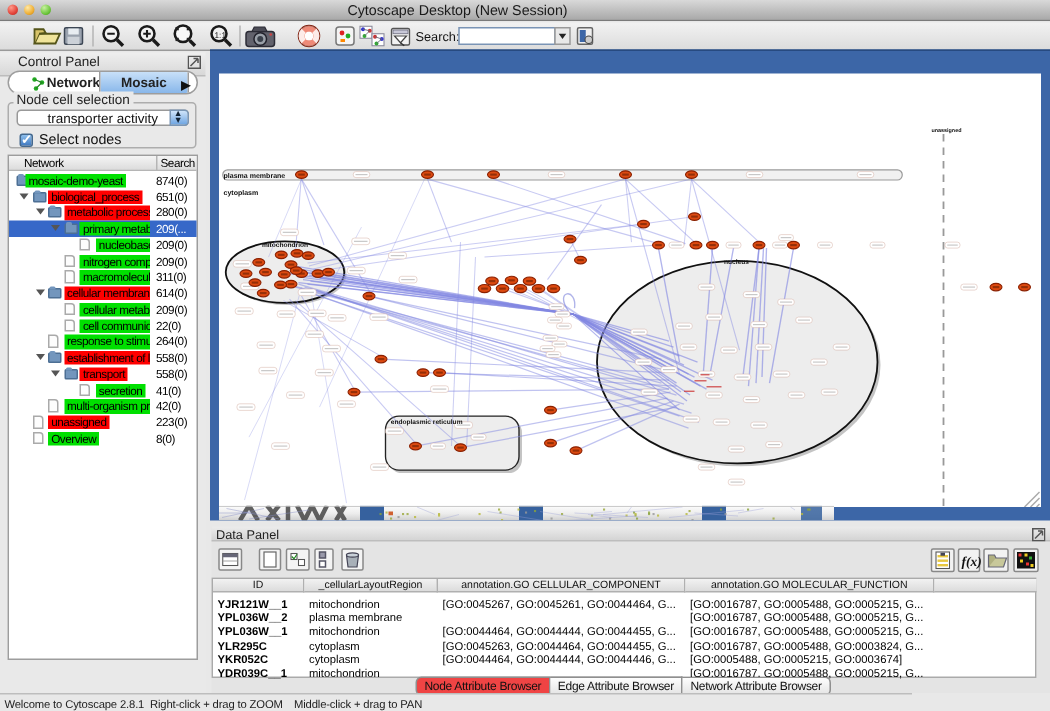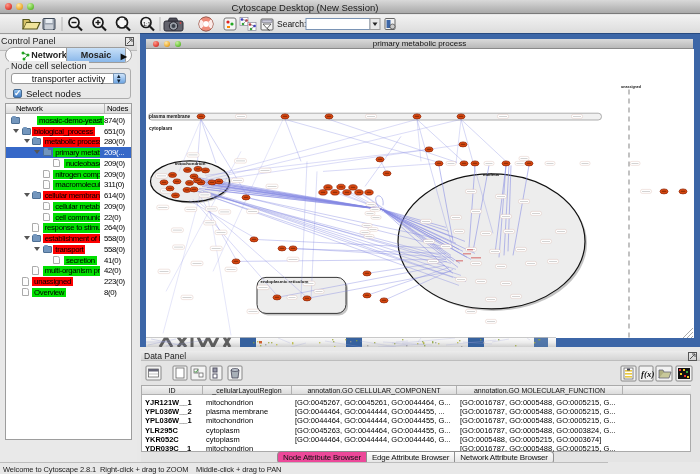--- a/index.html
+++ b/index.html
@@ -14,21 +14,21 @@
 #title-text { position:absolute; top:1.5px; left:0; width:610px; text-align:center;
   font-size:9.5px; color:#1a1a1a; }
 
 #toolbar { left:0; top:15px; width:700px; height:19px;
   background:linear-gradient(#f2f2f2,#dcdcdc);
   border-bottom:1px solid #9a9a9a; }
 
 #cp { left:0; top:35px; width:137px; height:427px; background:#e9e9e9; }
 #cp-head { position:absolute; left:0; top:0; width:137px; height:16px;
   background:linear-gradient(#efefef,#d8d8d8); border-bottom:1px solid #bcbcbc;
-  font-size:9px; color:#222; padding-left:1px; line-height:13px; }
+  font-size:9px; color:#222; padding-left:12px; line-height:13px; }
 #tabbar { position:absolute; left:5px; top:12px; width:127px; height:16px;
   background:#fff; border:1px solid #9d9d9d; border-radius:8px; overflow:hidden;
   font-size:9px; font-weight:bold; color:#222; }
 #tab-mosaic { position:absolute; left:60px; top:0; width:60px; height:16px;
   background:linear-gradient(#c8e0f8,#7fb1e8); border-left:1px solid #9d9d9d; border-right:1px solid #9d9d9d;
   text-align:center; line-height:15px; }
 #tab-net { position:absolute; left:25px; top:0; width:36px; height:16px; text-align:center; line-height:15px; }
 #tab-arrow { position:absolute; right:4px; top:3.5px; font-size:8px; color:#111; }
 #groupbox { position:absolute; left:5px; top:33px; width:126px; height:31px;
   border:1px solid #adadad; border-radius:3px; }
@@ -83,21 +83,21 @@
   border:1px solid #aaa; font-size:7.5px; }
 .th { position:absolute; top:0; height:9px; background:linear-gradient(#f2f2f2,#dcdcdc);
   border-right:1px solid #b0b0b0; border-bottom:1px solid #b0b0b0;
   text-align:center; line-height:9px; color:#111; font-size:7px; }
 .td { position:absolute; height:9.2px; line-height:9.2px; white-space:nowrap; overflow:hidden; color:#000; }
 
 #btabs { left:277px; top:451px; height:13px; color:#111; }
 .btab { float:left; height:13px; line-height:12px; padding:0 5px; font-size:8px; letter-spacing:-0.2px;
   background:linear-gradient(#fdfdfd,#e4e4e4); border:1px solid #8f8f8f; border-left:none; }
 .btab.first { border-left:1px solid #8f8f8f; border-radius:4px 0 0 4px;
-  background:#ec4899; }
+  background:#ef4444; }
 .btab.last { border-radius:0 4px 4px 0; }
 
 #status { left:0; top:462px; width:608px; height:12px; background:#e8e8e8;
   border-top:1px solid #bdbdbd; font-size:7.5px; letter-spacing:-0.1px; color:#222; }
 #status span { position:absolute; top:2px; }
 </style>
 </head>
 <body>
 <div class="abs" id="titlebar">
   <div class="tl" style="left:5px;  background:radial-gradient(circle at 35% 30%,#ff9a8a,#e3443a 60%,#b02820);"></div>
@@ -216,25 +216,25 @@
     <div id="tab-arrow">▶</div>
   </div>
   <div id="groupbox"></div>
   <div id="gb-label">Node cell selection</div>
   <div id="combo">transporter activity<div id="combo-btn"></div></div>
   <div id="checkbox"></div>
   <div id="cb-label">Select nodes</div>
   <div id="tree">
     <div id="tree-head">
         <span class="c1">Network</span>
-        <span class="c2">Nodes</span>
+        <span class="c2">Search</span>
       </div>
   <div class="trow" style="top: 11.2px;">
         <span class="fold" style="left:5px"></span>
-        <span class="tg g" style="left:31px;max-width:79px">mosaic-demo-yeast</span>
+        <span class="tg g" style="left:11px;max-width:79px">mosaic-demo-yeast</span>
         <span class="cnt">874(0)</span>
       </div>
       <div class="trow" style="top: 21.94px;">
         <span class="tri" style="left:7.1px"></span>
         <span class="fold" style="left:15.6px"></span>
         <span class="tg r" style="left:26.1px;max-width:68.4px">biological_process</span>
         <span class="cnt">651(0)</span>
       </div>
       <div class="trow" style="top: 32.68px;">
         <span class="tri" style="left:17.7px"></span>
@@ -313,26 +313,20 @@
       </div>
       <div class="trow" style="top: 183.04px;">
         <span class="file" style="left:15.6px"></span>
         <span class="tg g" style="left:26.1px;max-width:68.4px">Overview</span>
         <span class="cnt">8(0)</span>
       </div>
     </div>
 </div>
 
 <div class="abs" id="frame">
-  <div id="frame-title">
-    <div class="tl" style="left:6.5px;  background:radial-gradient(circle at 35% 30%,#ff9a8a,#e3443a 60%,#b02820);"></div>
-    <div class="tl" style="left:17.5px; background:radial-gradient(circle at 35% 30%,#ffe9a8,#efaf35 60%,#c07f10);"></div>
-    <div class="tl" style="left:28.5px; background:radial-gradient(circle at 35% 30%,#c8f0a0,#6fc83f 60%,#3f9010);"></div>
-    primary metabolic process
-  </div>
   <div id="canvas">
     <svg width="549" height="290" viewBox="0 0 549 290">
 <rect x="2.5" y="64.2" width="453" height="6.8" rx="3.3" fill="#f1f1f1" stroke="#9a9a9a" stroke-width="0.8"></rect>
 <line x1="483" y1="40.4" x2="483" y2="290" stroke="#999" stroke-width="1.2" stroke-dasharray="5,4"></line>
 <ellipse cx="45.5" cy="133.9" rx="39.5" ry="20.5" fill="#555" opacity="0.35"></ellipse>
         <ellipse cx="44" cy="132.4" rx="39.5" ry="20.5" fill="#ededed" stroke="#111" stroke-width="1.2"></ellipse>
 <ellipse cx="347.5" cy="194.4" rx="93.5" ry="67.5" fill="#555" opacity="0.35"></ellipse>
         <ellipse cx="345.5" cy="192.4" rx="93.5" ry="67.5" fill="#ededed" stroke="#111" stroke-width="1.2"></ellipse>
 <rect x="113" y="230.4" width="89" height="36" rx="9" fill="#555" opacity="0.35"></rect>
         <rect x="111" y="228.4" width="89" height="36" rx="9" fill="#ededed" stroke="#222" stroke-width="0.9"></rect>
@@ -850,21 +844,20 @@
     <div class="th" style="left:150px;width:165px">annotation.GO CELLULAR_COMPONENT</div>
     <div class="th" style="left:315px;width:166px">annotation.GO MOLECULAR_FUNCTION</div>
     <div class="th" style="left:481px;width:68px;border-right:none"></div>
 
   <div class="td" style="left:3px;top:12px;width:57px;font-weight:bold">YJR121W__1</div>
       <div class="td" style="left:64px;top:12px;width:85px">mitochondrion</div>
       <div class="td" style="left:153px;top:12px;width:161px">[GO:0045267, GO:0045261, GO:0044464, G...</div>
       <div class="td" style="left:318px;top:12px;width:162px">[GO:0016787, GO:0005488, GO:0005215, G...</div>
       <div class="td" style="left:3px;top:21.2px;width:57px;font-weight:bold">YPL036W__2</div>
       <div class="td" style="left:64px;top:21.2px;width:85px">plasma membrane</div>
-      <div class="td" style="left:153px;top:21.2px;width:161px">[GO:0044464, GO:0044444, GO:0044455, ...</div>
       <div class="td" style="left:318px;top:21.2px;width:162px">[GO:0016787, GO:0005488, GO:0005215, G...</div>
       <div class="td" style="left:3px;top:30.4px;width:57px;font-weight:bold">YPL036W__1</div>
       <div class="td" style="left:64px;top:30.4px;width:85px">mitochondrion</div>
       <div class="td" style="left:153px;top:30.4px;width:161px">[GO:0044464, GO:0044444, GO:0044455, G...</div>
       <div class="td" style="left:318px;top:30.4px;width:162px">[GO:0016787, GO:0005488, GO:0005215, G...</div>
       <div class="td" style="left:3px;top:39.599999999999994px;width:57px;font-weight:bold">YLR295C</div>
       <div class="td" style="left:64px;top:39.599999999999994px;width:85px">cytoplasm</div>
       <div class="td" style="left:153px;top:39.599999999999994px;width:161px">[GO:0045263, GO:0044464, GO:0044455, G...</div>
       <div class="td" style="left:318px;top:39.599999999999994px;width:162px">[GO:0016787, GO:0005488, GO:0003824, G...</div>
       <div class="td" style="left:3px;top:48.8px;width:57px;font-weight:bold">YKR052C</div>

